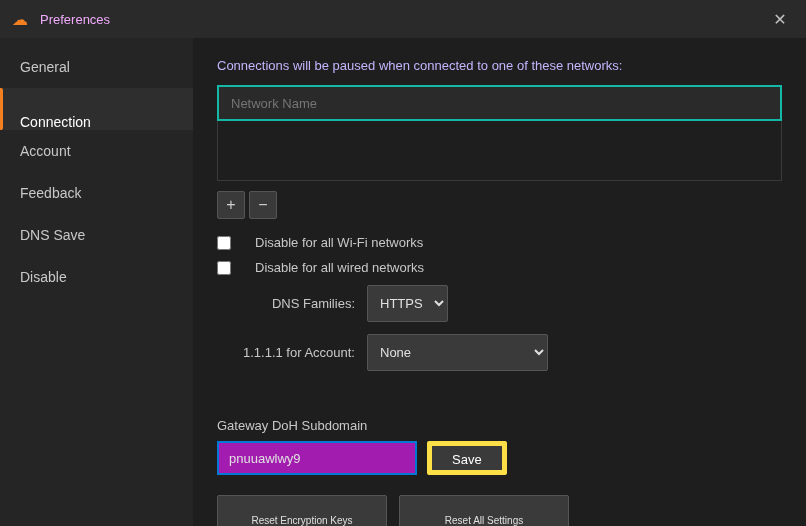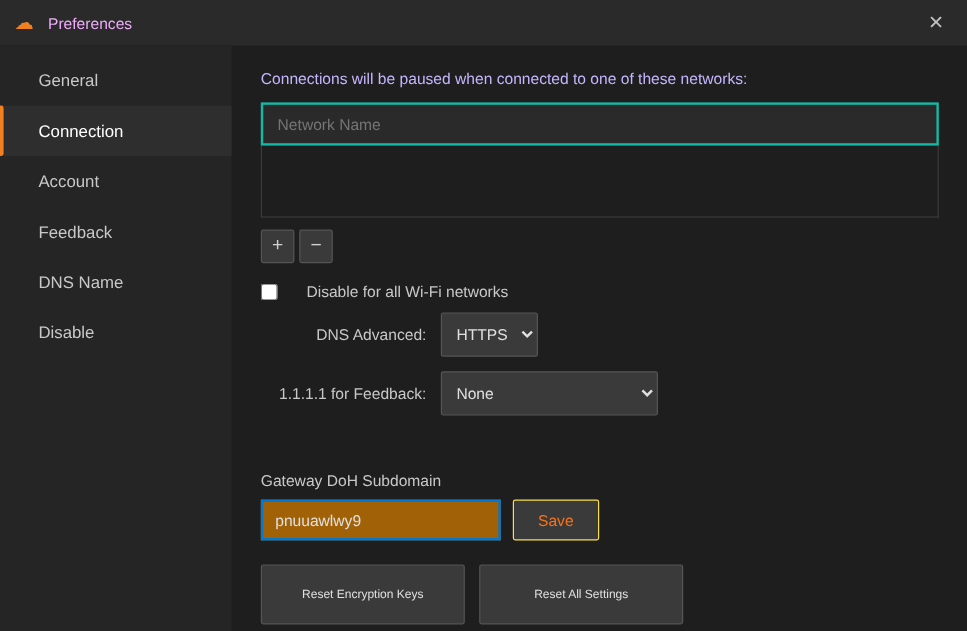--- a/index.html
+++ b/index.html
@@ -75,29 +75,30 @@
       flex-shrink: 0;
       display: flex;
       flex-direction: column;
       padding-top: 8px;
     }
 
     .sidebar-item {
       height: 42px;
       display: flex;
       align-items: center;
-      padding: 0 32px;
+      padding: 0 20px;
       cursor: pointer;
       font-size: 14px;
       color: #c8c8c8;
       position: relative;
     }
     .sidebar-item.active {
       background: #2e2e2e;
       color: #ffffff;
+      align-items: flex-end;
     }
     .sidebar-item.active::left-border {
       content: '';
     }
     .active-indicator {
       position: absolute;
       left: 0;
       top: 0;
       bottom: 0;
       width: 3px;
@@ -218,34 +219,34 @@
       margin-top: 47px;
     }
 
     .subdomain-row {
       display: flex;
       align-items: center;
       gap: 10px;
     }
 
     .subdomain-input {
-      background: #a16207;
+      background: #a21caf;
       border: 2px solid #0078d4;
       color: #e0e0e0;
       font-size: 13px;
       padding: 6px 10px;
       outline: none;
       width: 200px;
       height: 34px;
     }
 
     .save-btn {
       background: #3a3a3a;
-      border: 1px solid #fde047;
-      color: #f97316;
+      border: 5px solid #fde047;
+      color: #ffffff;
       font-size: 13px;
       padding: 6px 20px;
       cursor: pointer;
       height: 34px;
       border-radius: 2px;
     }
 
     .bottom-buttons {
       display: flex;
       gap: 12px;
@@ -288,21 +289,21 @@
         <div class="active-indicator"></div>
         <span>Connection</span>
       </div>
       <div class="sidebar-item">
         <span>Account</span>
       </div>
       <div class="sidebar-item">
         <span>Feedback</span>
       </div>
       <div class="sidebar-item">
-        <span>DNS Name</span>
+        <span>DNS Save</span>
       </div>
       <div class="sidebar-item">
         <span>Disable</span>
       </div>
 
     </div>
 
     <div class="content">
 
       <p class="description-text">Connections will be paused when connected to one of these networks:</p>
@@ -312,32 +313,36 @@
 
       <div class="add-remove-row">
         <button class="icon-btn">+</button>
         <button class="icon-btn">−</button>
       </div>
 
       <div class="checkbox-row">
         <input type="checkbox" id="cb-wifi" style="">
         <label for="cb-wifi" class="checkbox-label">Disable for all Wi-Fi networks</label>
       </div>
+      <div class="checkbox-row">
+        <input type="checkbox" id="cb-wired" style="">
+        <label for="cb-wired" class="checkbox-label">Disable for all wired networks</label>
+      </div>
 
       <div class="form-row">
-        <span class="form-label">DNS Advanced:</span>
+        <span class="form-label">DNS Families:</span>
         <select class="form-select">
           <option>HTTPS</option>
           <option>HTTP</option>
           <option>TLS</option>
         </select>
       </div>
 
       <div class="form-row">
-        <span class="form-label">1.1.1.1 for Feedback:</span>
+        <span class="form-label">1.1.1.1 for Account:</span>
         <select class="form-select">
           <option>None</option>
           <option>Malware</option>
           <option>Malware + Adult Content</option>
         </select>
       </div>
 
       <div class="subdomain-section">
         <div class="subdomain-label">Gateway DoH Subdomain</div>
         <div class="subdomain-row">

